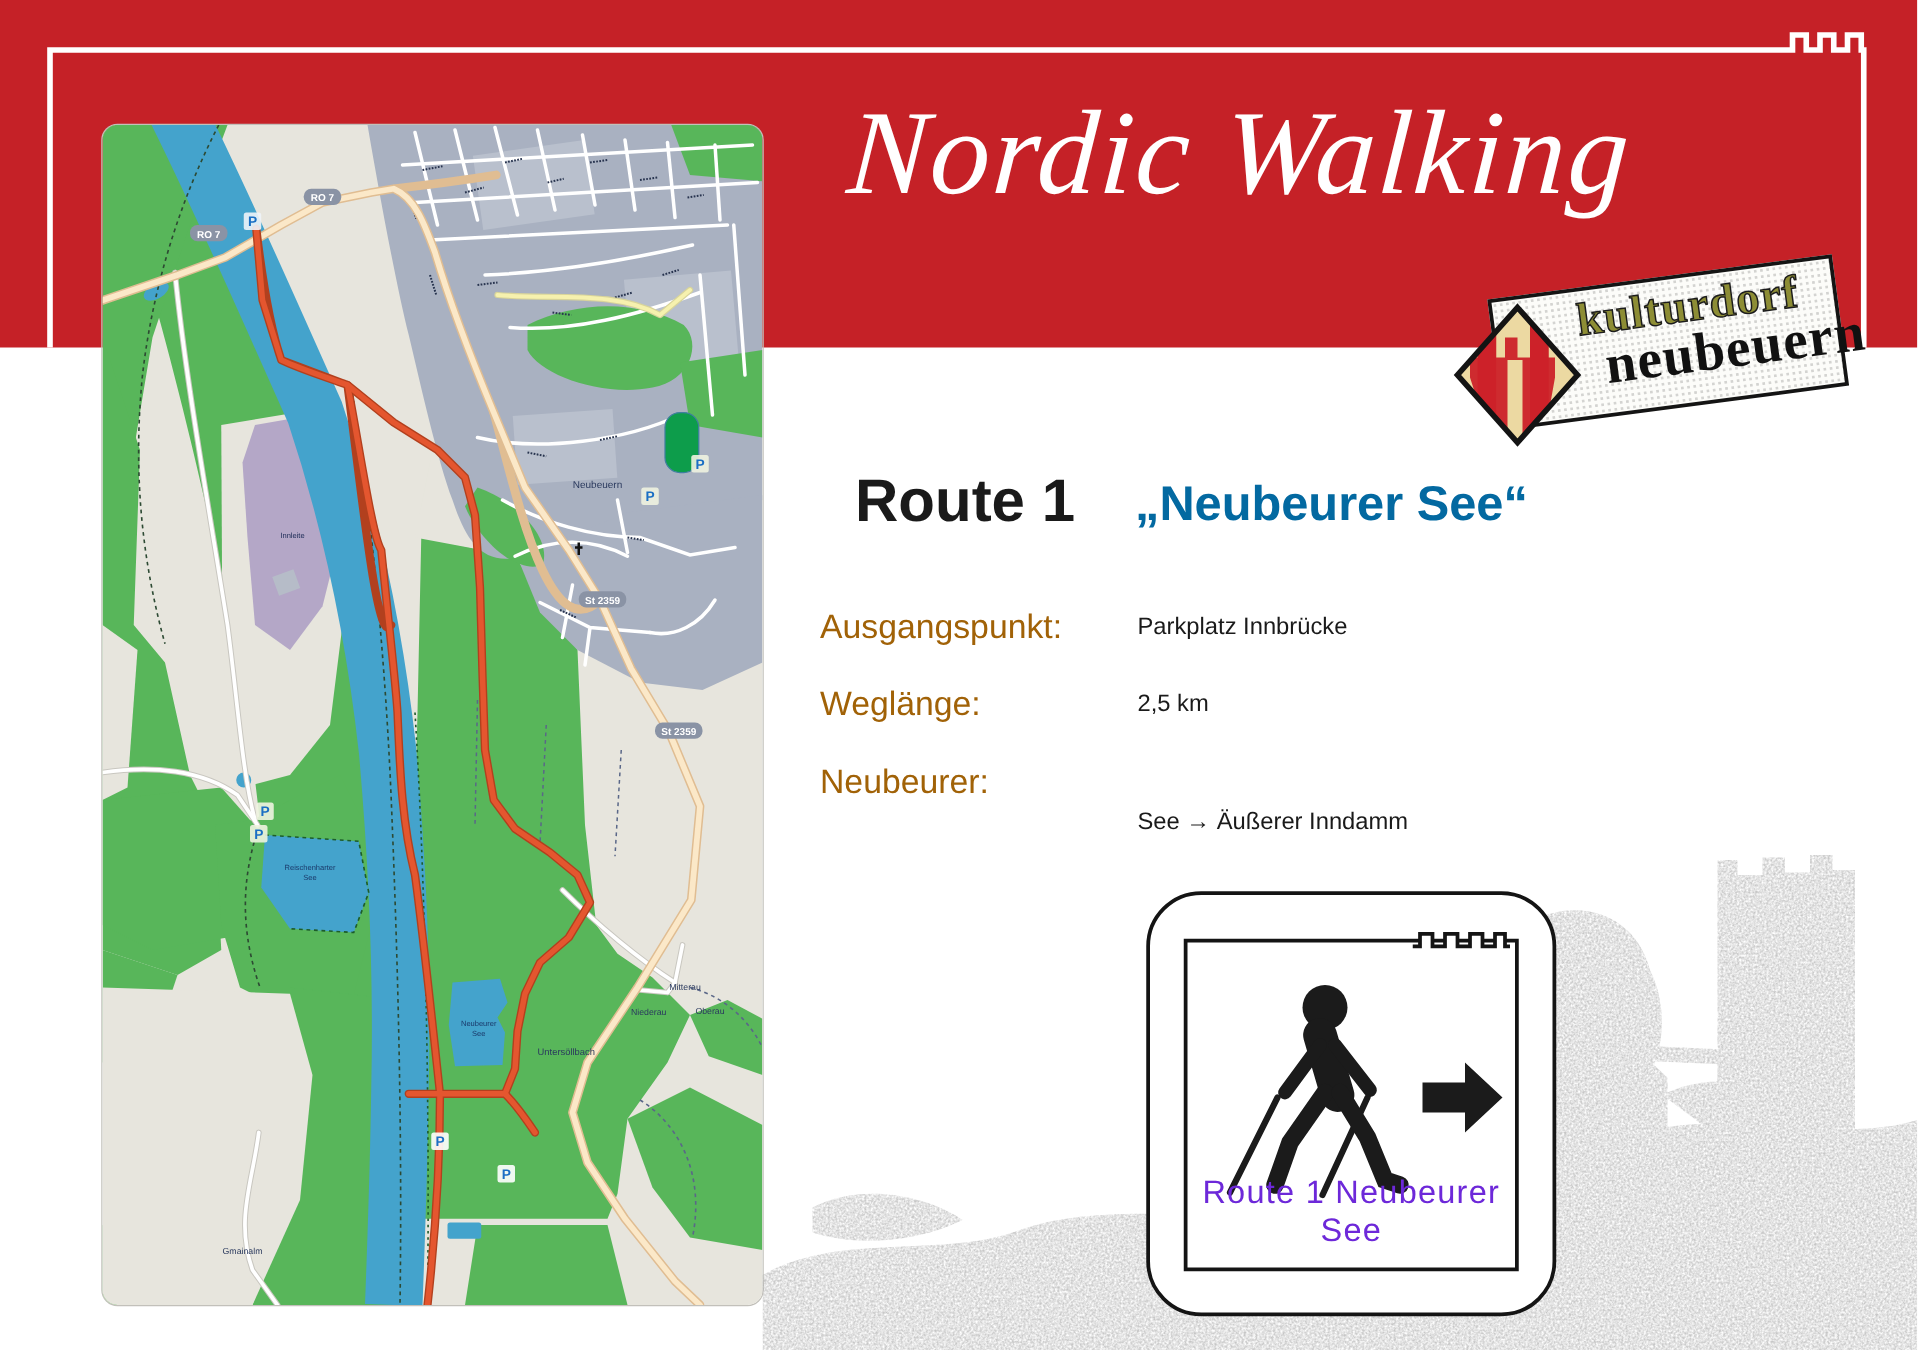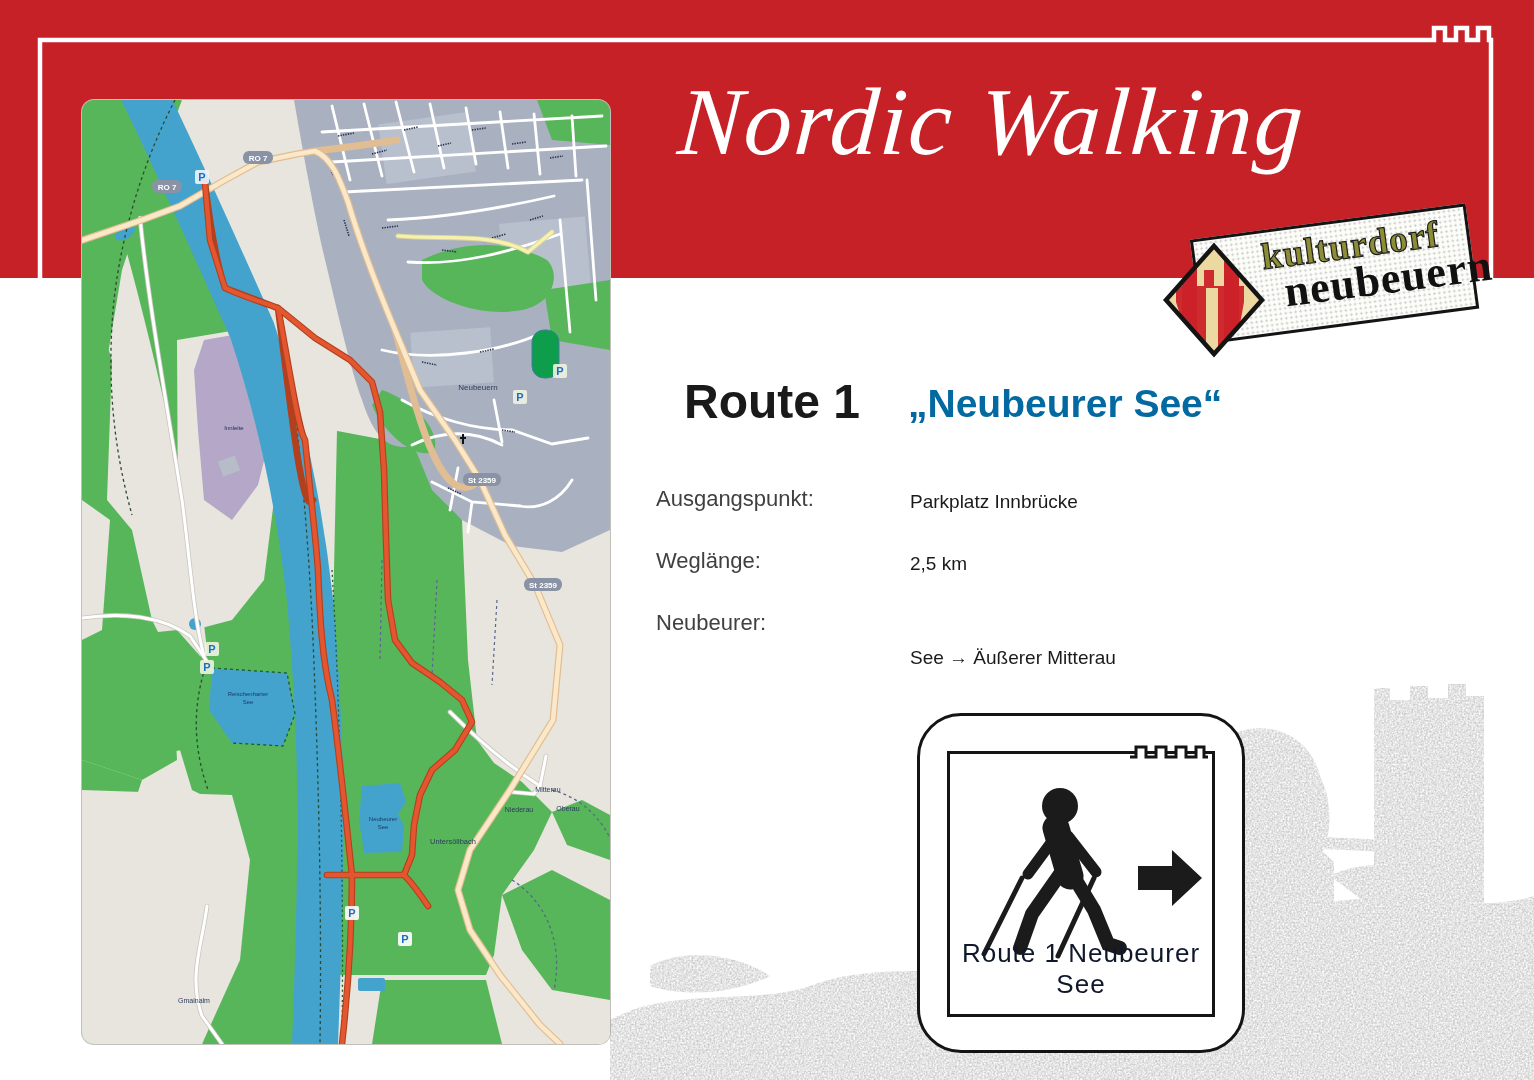--- a/index.html
+++ b/index.html
@@ -29,30 +29,30 @@
   .logo-word2{position:absolute;left:84px;top:36px;
         font-family:"Liberation Serif","DejaVu Serif",serif;font-weight:700;
         font-size:44px;color:#111;letter-spacing:1px;}
   .logo-diamond{position:absolute;left:0px;top:24px;}
 
   
   .map{position:absolute;left:82px;top:100px;width:528px;height:944px;
        border-radius:12px;overflow:hidden;box-shadow:0 0 0 1px #c2c0ba;}
   .route-no{position:absolute;left:656px;top:374px;font-size:48px;font-weight:700;color:#1a1a1a;letter-spacing:0px;margin-left:28px;}
   .route-name{position:absolute;left:908px;top:382px;font-size:39px;font-weight:700;color:#0369a1;}
-  .field-label{position:absolute;left:656px;font-size:22px;color:#404040;}
+  .field-label{position:absolute;left:656px;font-size:27px;color:#a16207;}
   .field-value{position:absolute;left:910px;font-size:19px;color:#1a1a1a;width:520px;line-height:32px;}
 
   
   .sign{position:absolute;left:917px;top:713px;width:322px;height:334px;background:#ffffff;
         border:3.5px solid #141414;border-radius:44px;}
   .sign-inner{position:absolute;left:27px;top:35px;right:27px;bottom:33px;border:3px solid #141414;}
   .sign-cren{position:absolute;top:-12px;right:4px;}
   .sign-caption{position:absolute;left:0;right:0;bottom:14px;text-align:center;
-        font-size:26px;color:#0f172a;letter-spacing:1px;font-family:"Liberation Sans",sans-serif;}
+        font-size:26px;color:#6d28d9;letter-spacing:1px;font-family:"Liberation Sans",sans-serif;}
   .sign-picto{position:absolute;left:6px;top:14px;}
 
   
   .castle{position:absolute;left:610px;top:626px;pointer-events:none;}
 </style>
 </head>
 <body>
 
 <div class="page">
 
@@ -293,21 +293,21 @@
 
   <div class="field-label" style="top:486px">Ausgangspunkt:</div>
   <div class="field-value" style="top:486px">Parkplatz Innbrücke</div>
 
   <div class="field-label" style="top:548px">Weglänge:</div>
   <div class="field-value" style="top:548px">2,5 km</div>
 
   <div class="field-label" style="top:610px">Neubeurer:</div>
   <div class="field-value" style="top:610px">
     <br>
-    <span>See → Äußerer Mitterau</span>
+    <span>See → Äußerer Inndamm</span>
   </div>
 
   <div class="sign">
     <div class="sign-inner">
       <svg class="sign-cren" width="78" height="20" viewBox="0 0 78 20">
         <path d="M0,15 H6 V5 H16 V15 H26 V5 H36 V15 H46 V5 H56 V15 H66 V5 H74 V15 H78" fill="#ffffff" stroke="#141414" stroke-width="3"></path>
       </svg>
       <svg class="sign-picto" width="250" height="230" viewBox="0 0 250 230">
         <g fill="#1b1b1b" stroke="#1b1b1b" stroke-linecap="round">
           <circle cx="104" cy="38" r="18" stroke="none"></circle>

